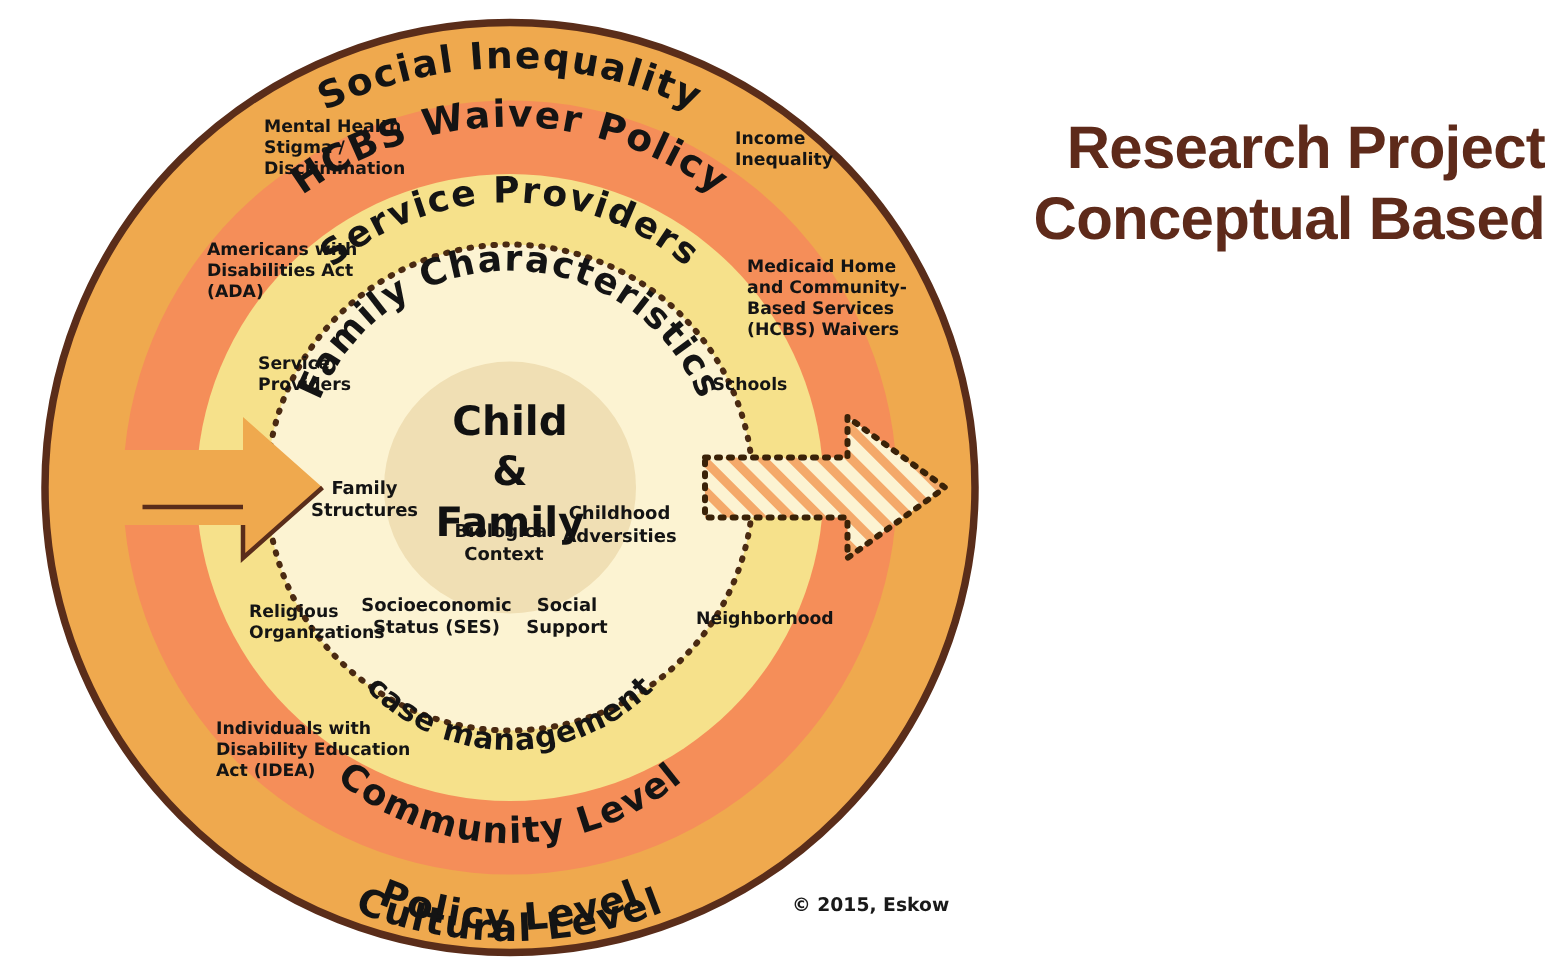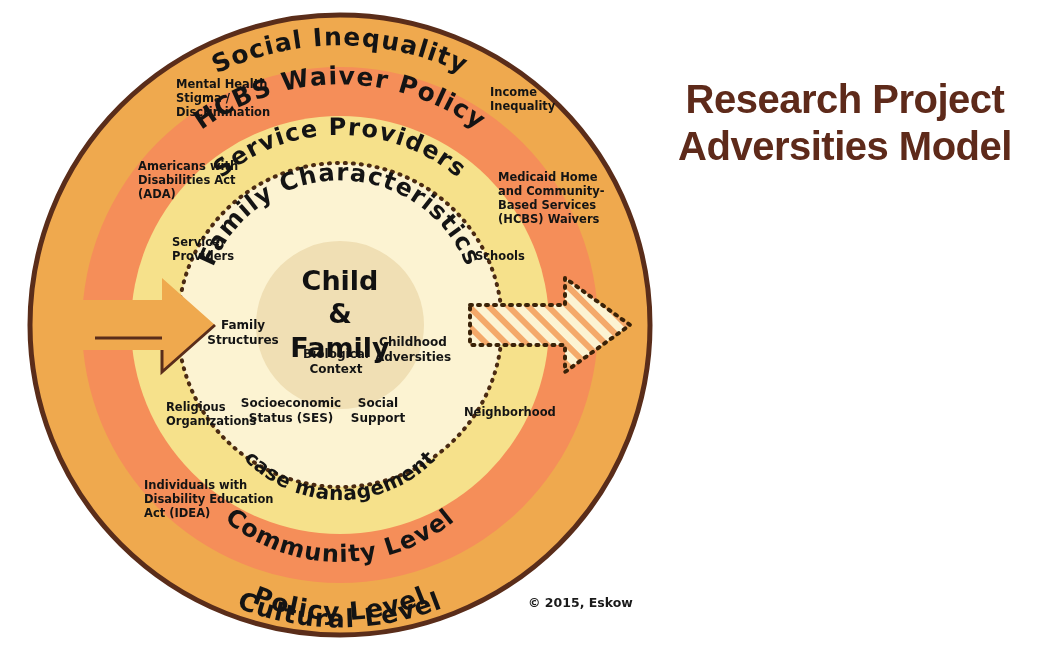--- a/index.html
+++ b/index.html
@@ -44,21 +44,21 @@
   .copyright{
     font-family:"DejaVu Sans", sans-serif;
     font-weight:700;
     fill:#1a1a1a;
     font-size:12.5px;
   }
 
   #title-block{
     position:absolute;
     left:660px;top:76px;width:370px;
-    text-align:center;
+    text-align:right;
     color:#5E2A1A;
     font-family:"Liberation Sans", sans-serif;
     font-weight:700;
     font-size:40px;
     line-height:1.18;
     letter-spacing:-0.5px;
   }
   #title-block div{white-space:nowrap;}
 </style>
 </head>
@@ -205,16 +205,16 @@
         <text class="side-note" x="144" y="503">Disability Education</text>
         <text class="side-note" x="144" y="517">Act (IDEA)</text>
       </g>
     </g>
 
     <text class="copyright" x="528" y="607">© 2015, Eskow</text>
   </svg>
 
   <div id="title-block">
     <div>Research Project</div>
-    <div>Adversities Model</div>
+    <div>Conceptual Based</div>
   </div>
 
 </div>
 
 </body></html>

